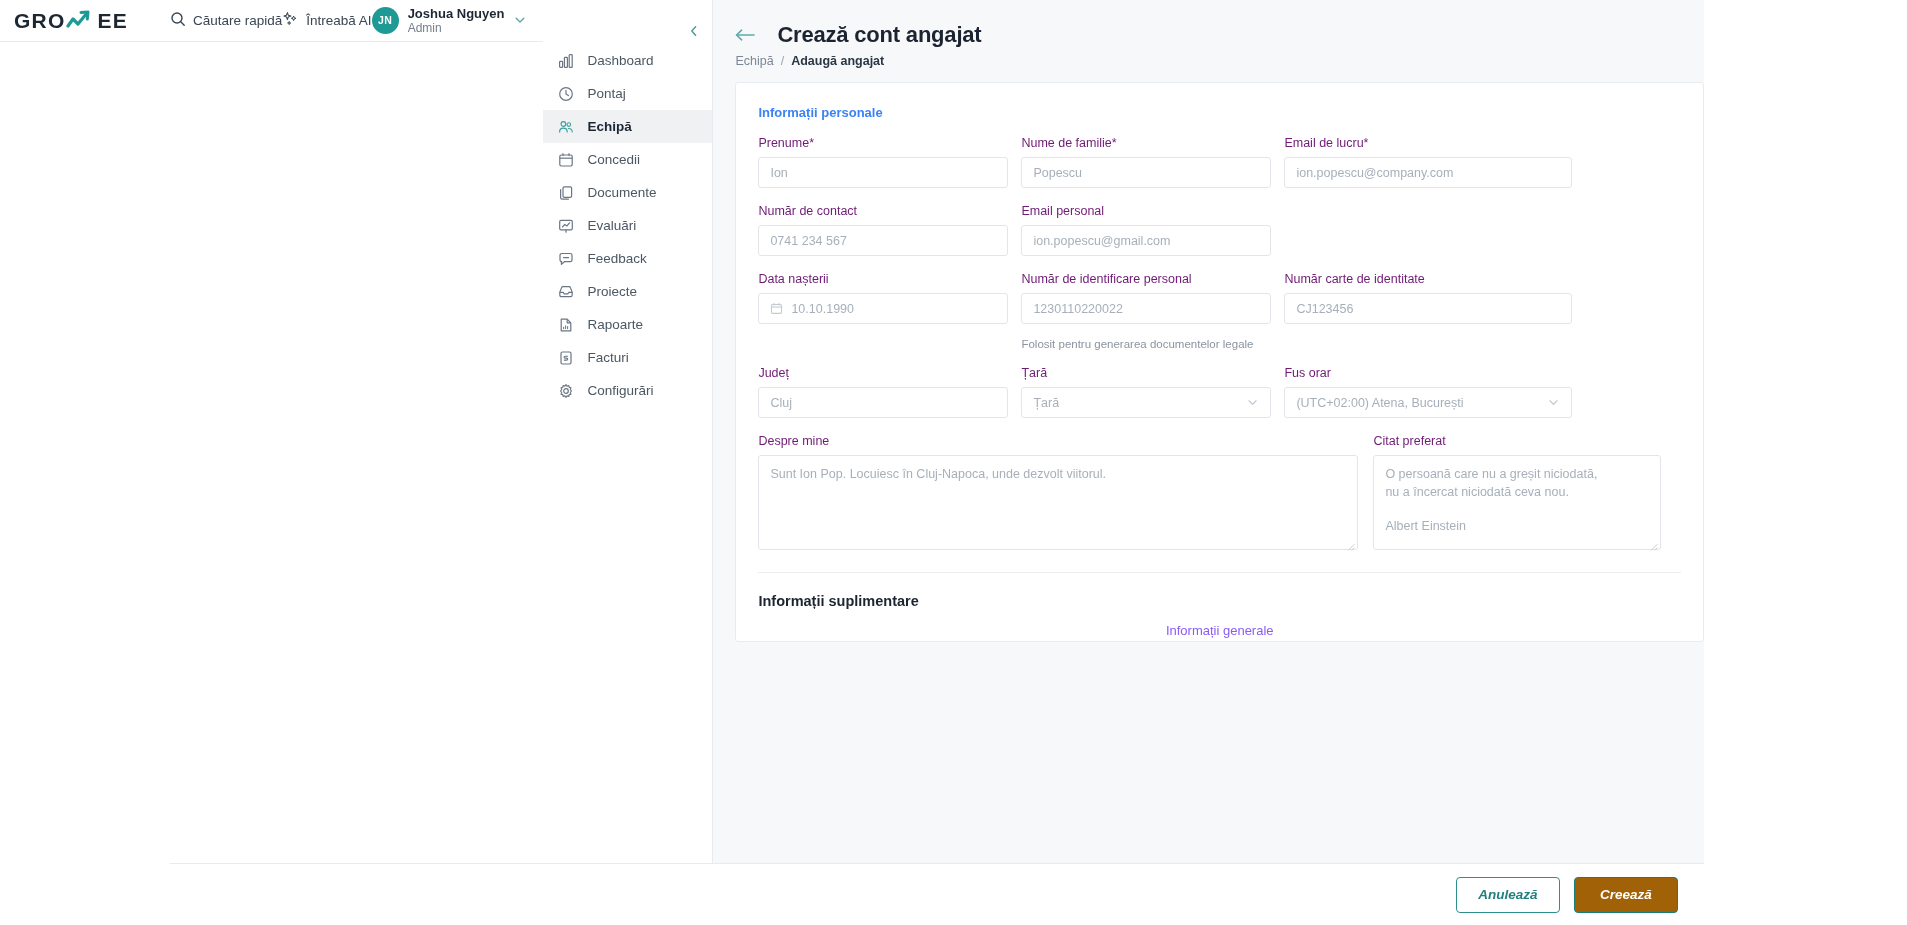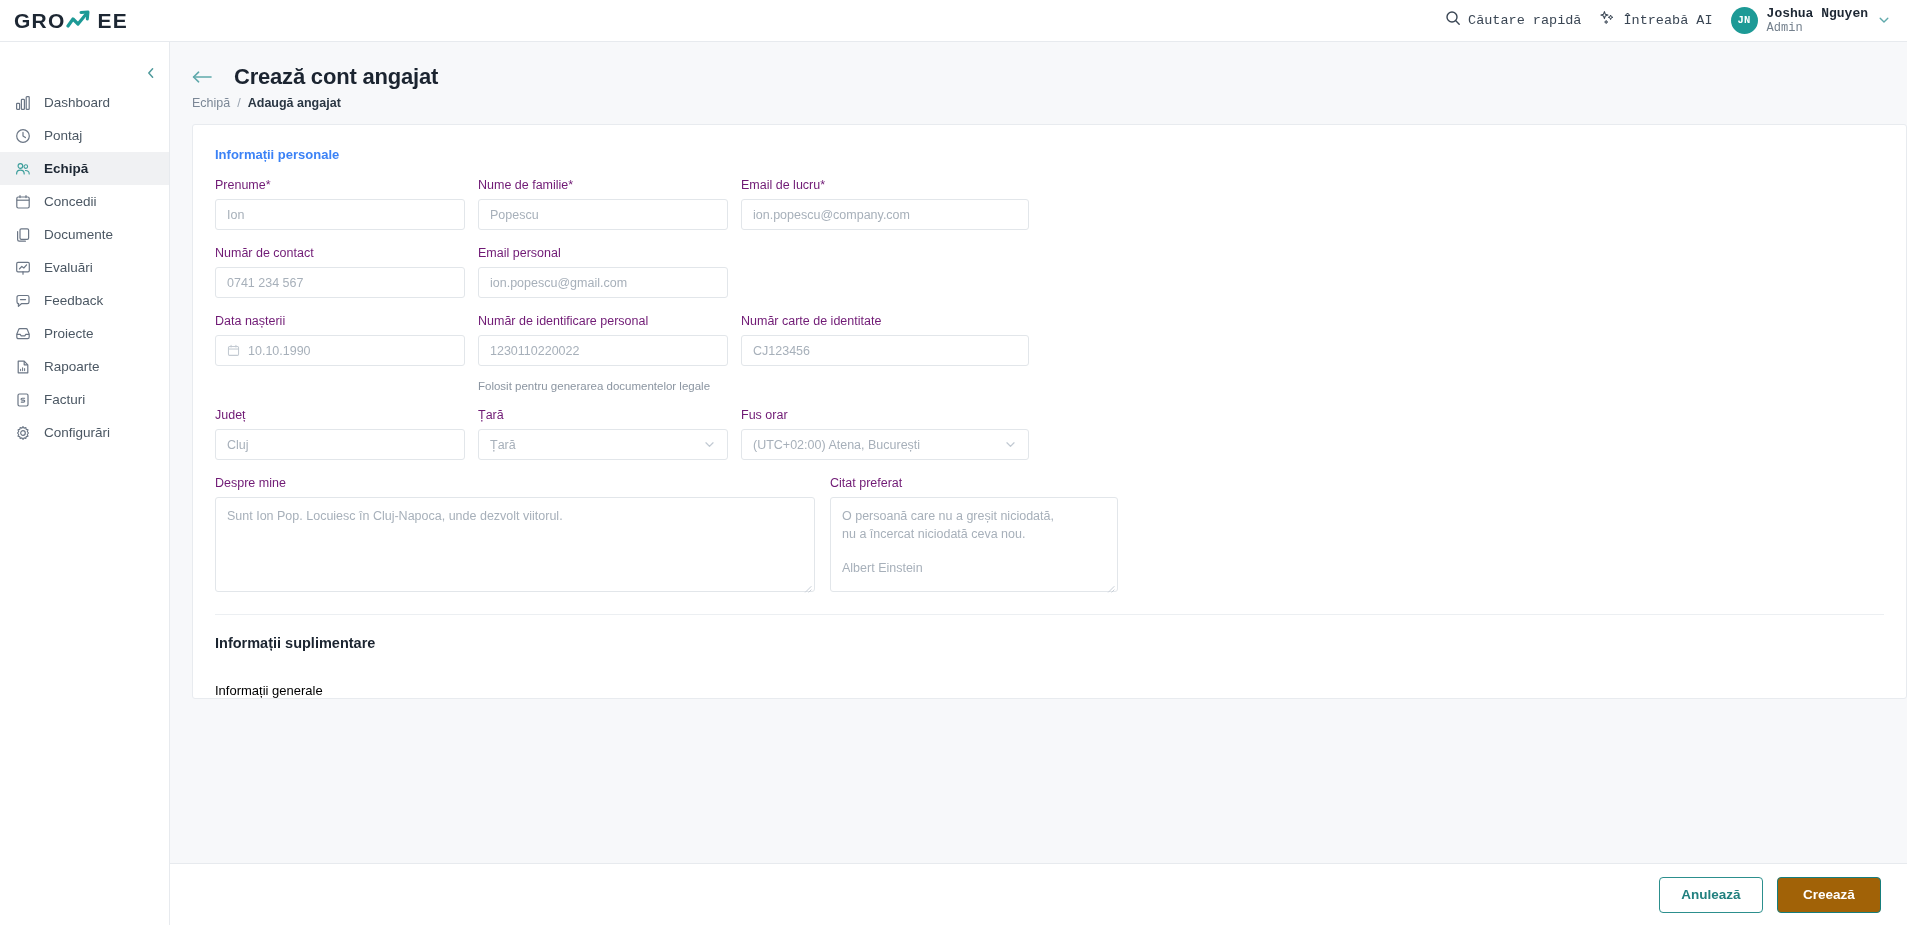--- a/index.html
+++ b/index.html
@@ -3,35 +3,35 @@
 <meta charset="utf-8">
 <style>
   * { box-sizing: border-box; margin: 0; padding: 0; }
   html, body {
     width: 1907px; height: 925px;
     overflow: hidden;
     background: #ffffff;
     font-family: "Liberation Sans", sans-serif;
     color: #2d3b45;
   }
-  .app { position: relative; width: 1907px; height: 925px; display: flex; flex-direction: column; }
+  .app { position: relative; width: 1704px; height: 925px; display: flex; }
 
   
   .topbar {
     height: 42px; flex: 0 0 42px;
     background: #ffffff;
     border-bottom: 1px solid #e7eaee;
     display: flex; align-items: center;
     position: relative; z-index: 5;
   }
   .logo-zone { width: 170px; flex: 0 0 170px; display: flex; align-items: center; padding-left: 14px; }
   .logo-text { font-size: 21px; font-weight: 700; letter-spacing: 1.2px; color: #1d2733; display: flex; align-items: center; }
   .logo-mark { display: inline-flex; margin: 0 1px; }
   .topbar-spacer { flex: 1 1 auto; }
-  .topbar-right { display: flex; align-items: center; gap: 18px; padding-right: 16px; font-family: Liberation Mono, monospace; }
+  .topbar-right { display: flex; align-items: center; padding-right: 16px; }
   .tb-item { display: flex; align-items: center; gap: 7px; font-size: 13.5px; color: #3a4654; cursor: pointer; }
   .tb-item .lbl { white-space: nowrap; }
   .avatar {
     width: 27px; height: 27px; border-radius: 50%;
     background: #1d9a96; color: #fff;
     font-size: 10.5px; font-weight: 700;
     display: flex; align-items: center; justify-content: center;
     letter-spacing: .3px;
   }
   .user-block { display: flex; align-items: center; gap: 9px; cursor: pointer; }
@@ -135,38 +135,38 @@
   }
   .f-area .resize {
     position: absolute; right: 2px; bottom: 2px; width: 9px; height: 9px;
     color: #c7ced6;
   }
   .quote-author { margin-top: 16px; }
 
   .sec-divider { border-top: 1px solid #eceff2; margin-top: 22px; }
   .sec2 { padding: 20px 22px 0 22px; }
   .sec2-title { font-size: 14.5px; font-weight: 700; color: #1b2430; }
-  .sec2-sub { font-size: 13px; color: #000000; margin-top: 32px; }
+  .sec2-sub { font-size: 13px; color: #8b5cf6; margin-top: 14px; text-align: center; }
 
   
   .footer {
     position: absolute; left: 170px; right: 0; bottom: 0;
     height: 62px;
     background: #ffffff;
     border-top: 1px solid #e7eaee;
     display: flex; align-items: center; justify-content: flex-end;
     gap: 14px; padding-right: 26px;
     z-index: 4;
   }
   .btn {
     height: 36px; min-width: 104px;
     border-radius: 4px;
     font-size: 13.5px; font-weight: 700;
     display: flex; align-items: center; justify-content: center;
-    cursor: pointer; padding: 0 20px;
+    cursor: pointer; padding: 0 20px; font-style: italic;
   }
   .btn-ghost { background: #fff; border: 1px solid #2c8f8d; color: #21807f; }
   .btn-primary { background: #a16207; border: 1px solid #167e7d; color: #fff; }
 </style>
 </head>
 <body>
 
 <div class="app">
 
   <div class="topbar">

